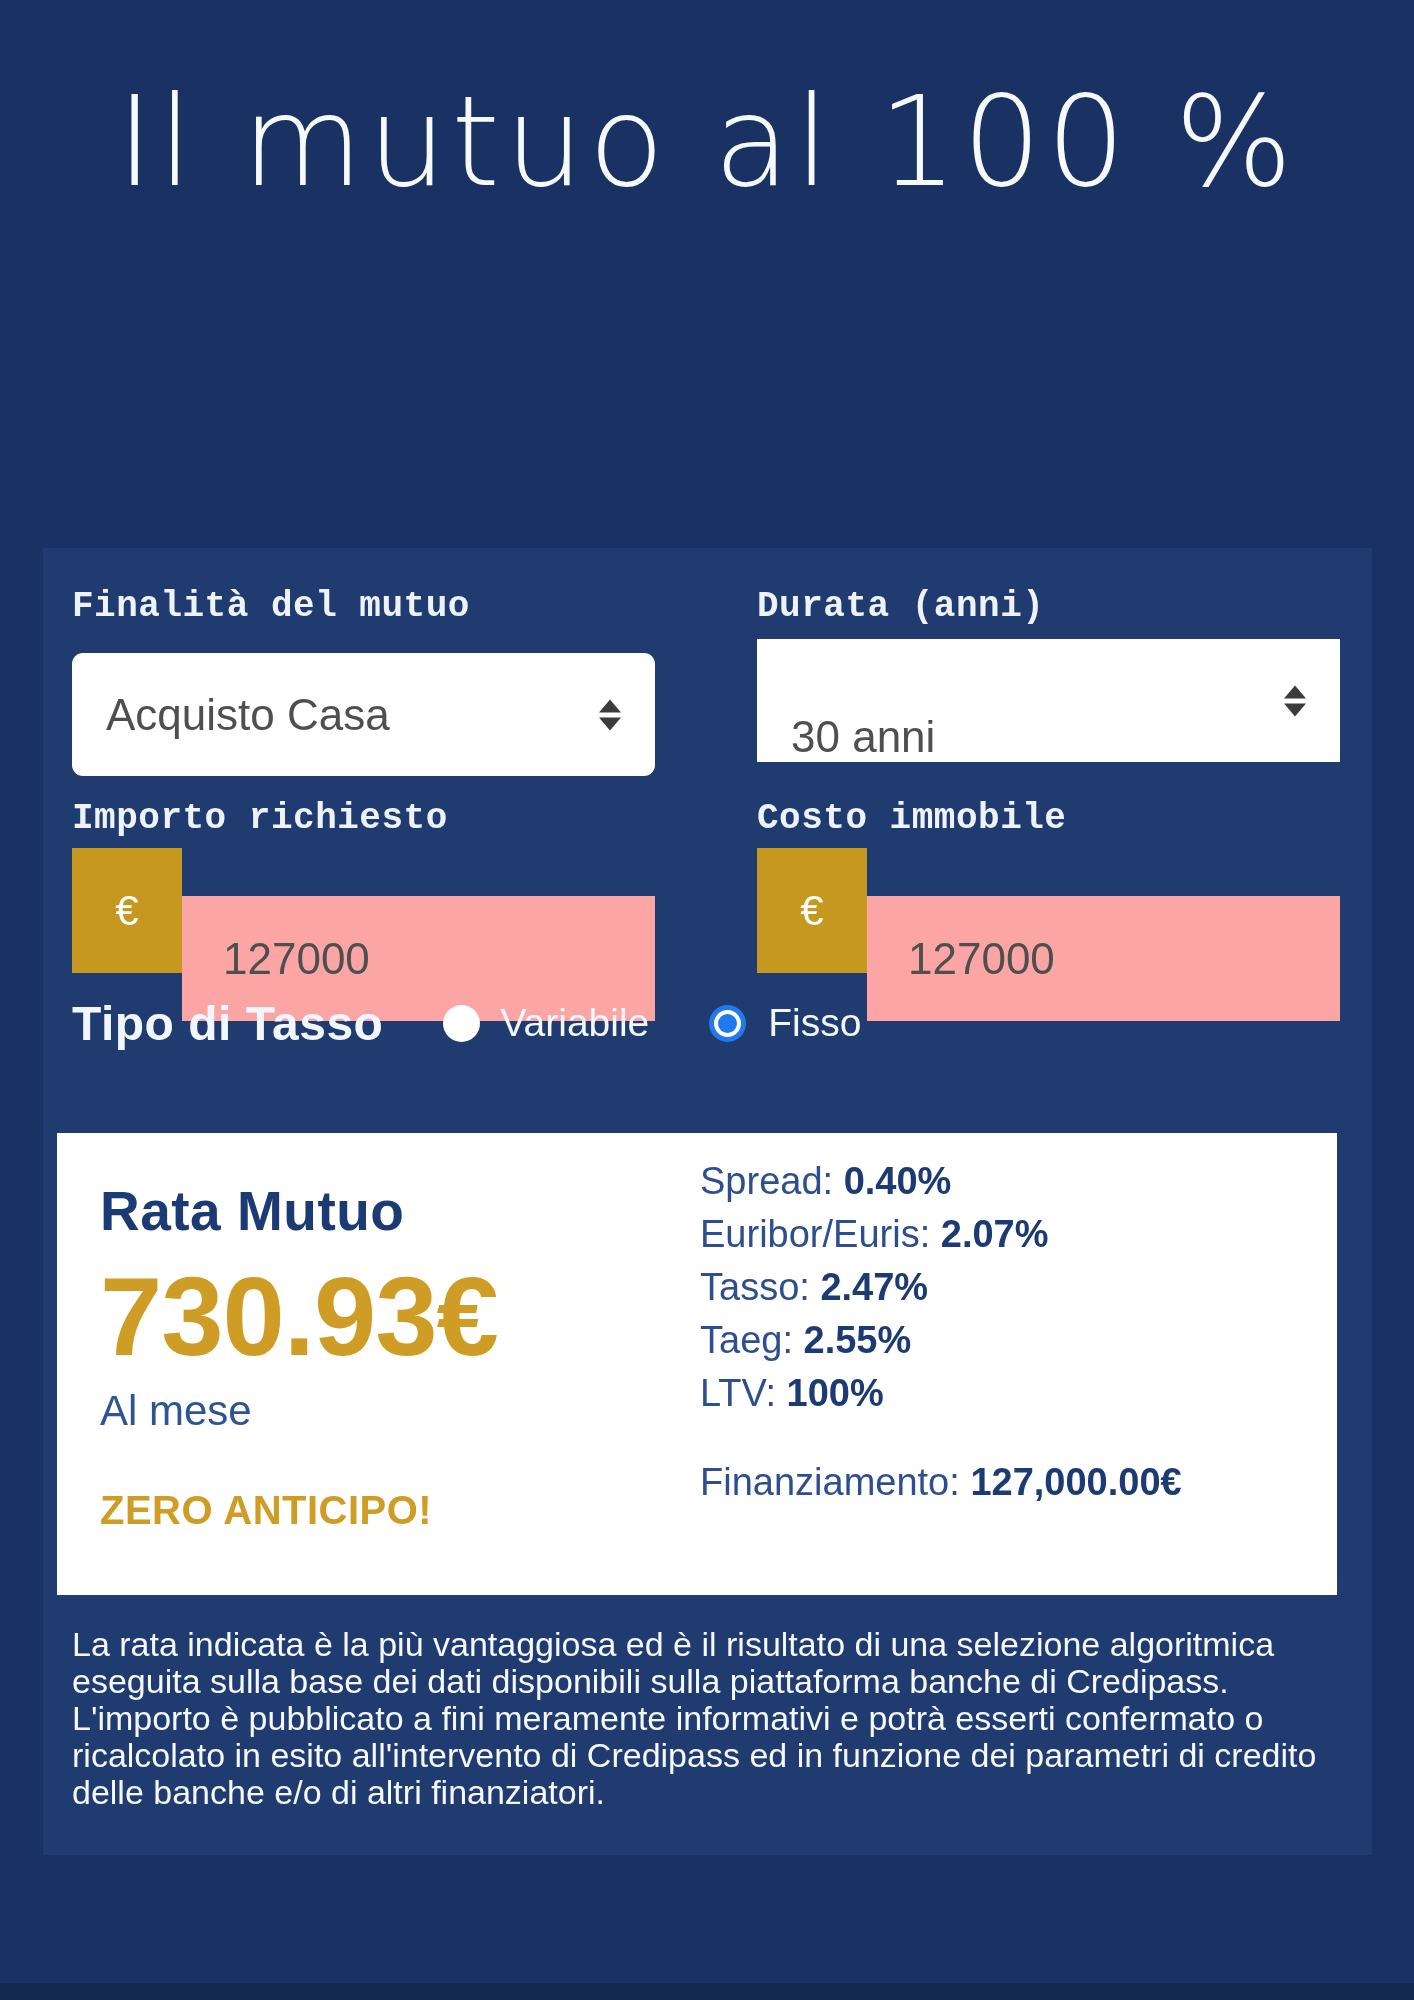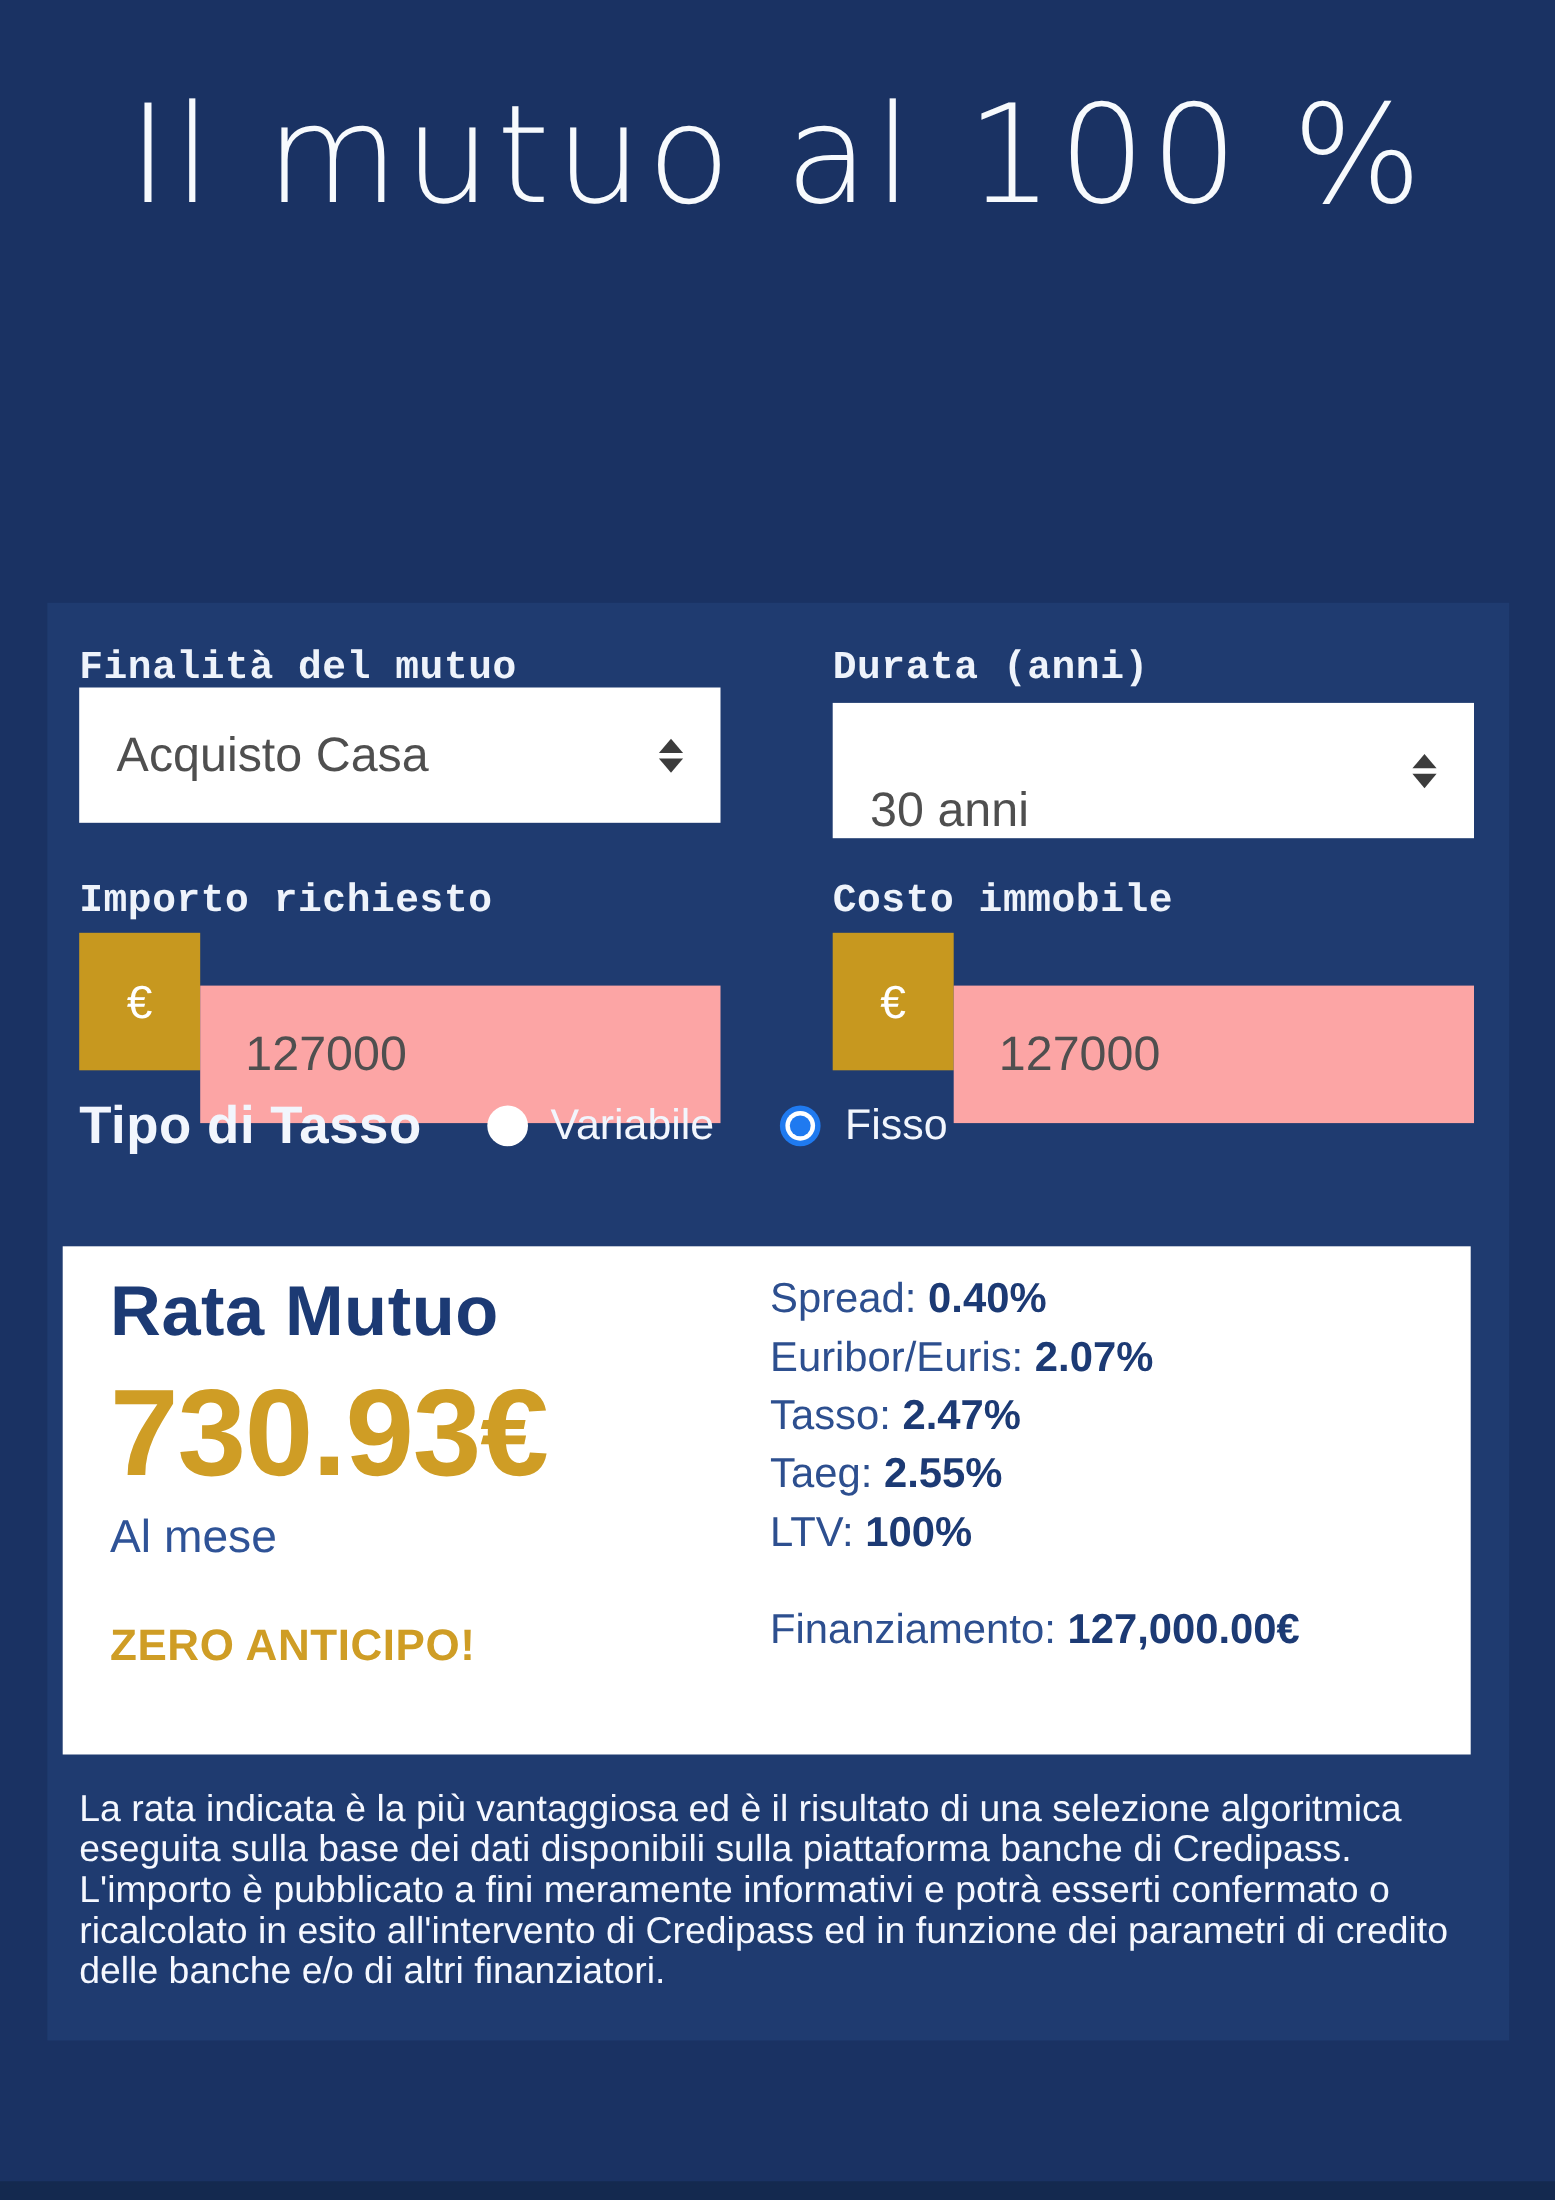--- a/index.html
+++ b/index.html
@@ -77,21 +77,21 @@
     display:flex;align-items:center;justify-content:center;
   }
   .radio-selected .dot{width:19px;height:19px;border-radius:50%;background:#1f7af0;}
   .radio-text{color:#f2f6fd;font-size:39px;font-weight:500;}
   .result-box{
     position:absolute;left:14px;top:585px;width:1280px;height:462px;
     background:#ffffff;
   }
   .result-left{position:absolute;left:43px;top:0;width:560px;}
   .result-title{
-    color:#1c3a74;font-size:64px;font-weight:700;margin-top:22px;
+    color:#1c3a74;font-size:55px;font-weight:700;margin-top:46px;
     letter-spacing:0.5px;
   }
   .result-amount{
     color:#cf9d25;font-size:112px;font-weight:700;margin-top:18px;
     letter-spacing:-1px;line-height:1.0;
   }
   .result-per{color:#2f5397;font-size:42px;font-weight:400;margin-top:14px;}
   .result-highlight{
     color:#cf9d25;font-size:40px;font-weight:700;margin-top:53px;
     letter-spacing:0.5px;
@@ -114,21 +114,21 @@
 </head>
 <body>
 
 <div class="page-title">Il mutuo al 100 %</div>
 
 <div class="panel">
 
   <div class="field-label" style="left:29px;top:38px;">Finalità del mutuo</div>
   <div class="field-label" style="left:714px;top:38px;">Durata (anni)</div>
 
-  <div class="select-box" style="left:29px;top:77px;">
+  <div class="select-box" style="left:29px;top:105px;border-radius:11px;">
     <span class="select-value">Acquisto Casa</span>
     <span class="spinner">
       <span class="up"></span>
         <span class="down"></span>
     </span>
   </div>
   <div class="select-box" style="left:714px;top:91px;align-items:flex-end;">
     <span class="select-value">30 anni</span>
     <span class="spinner">
       <span class="up"></span>

